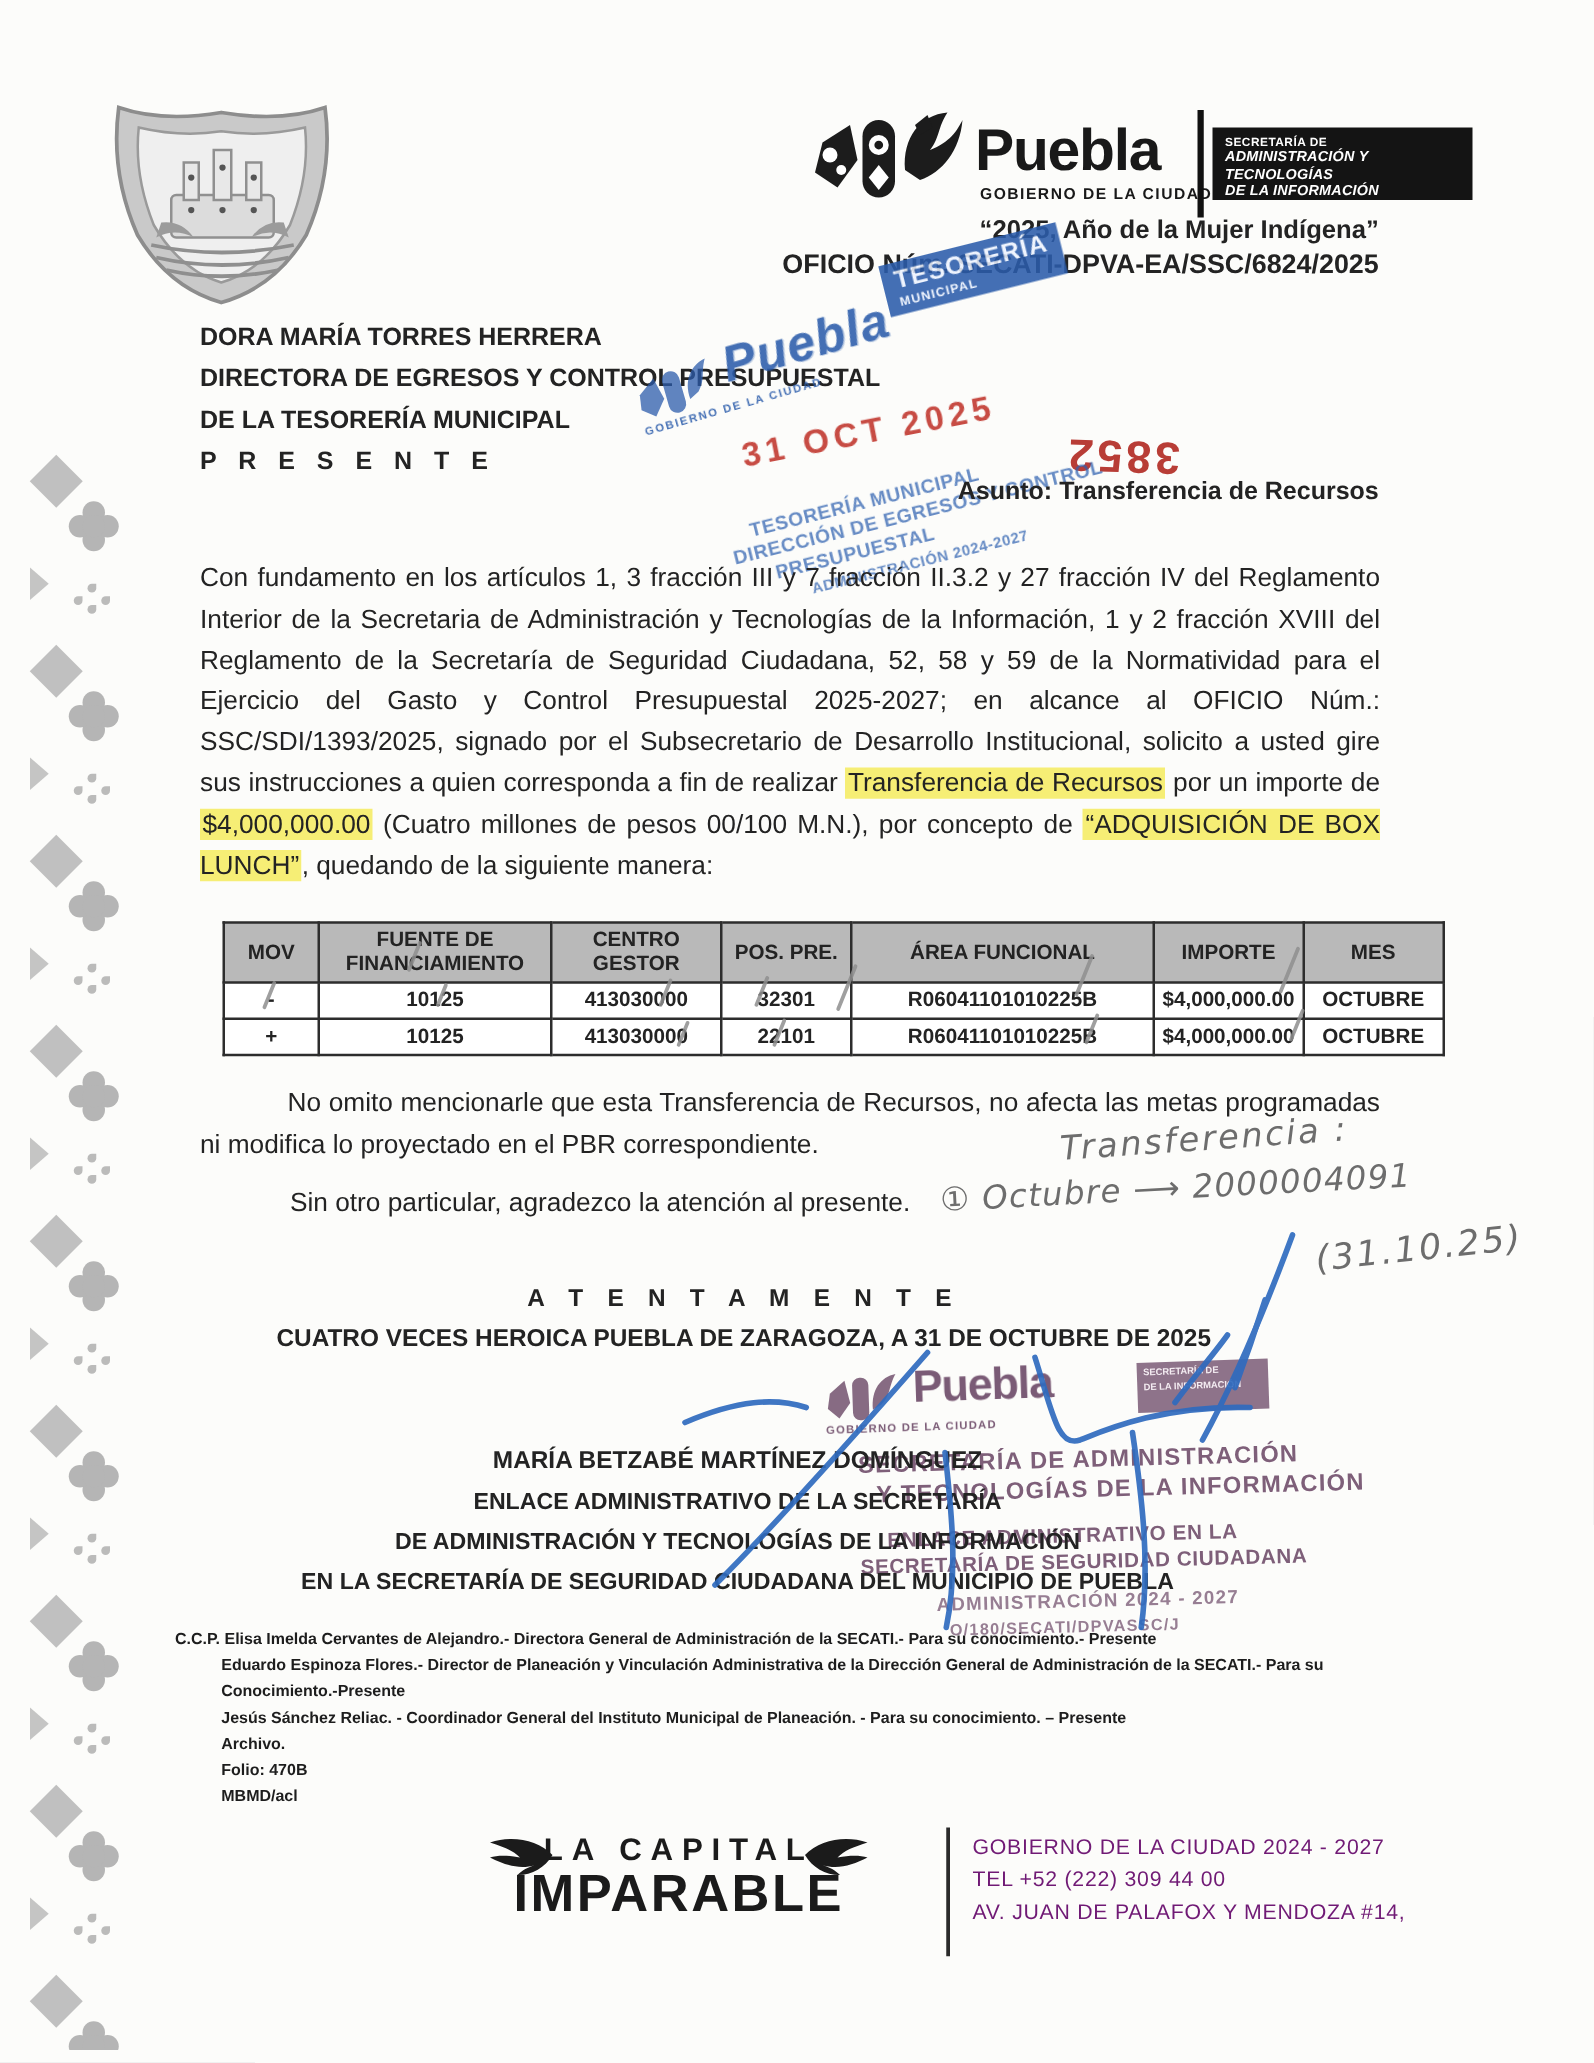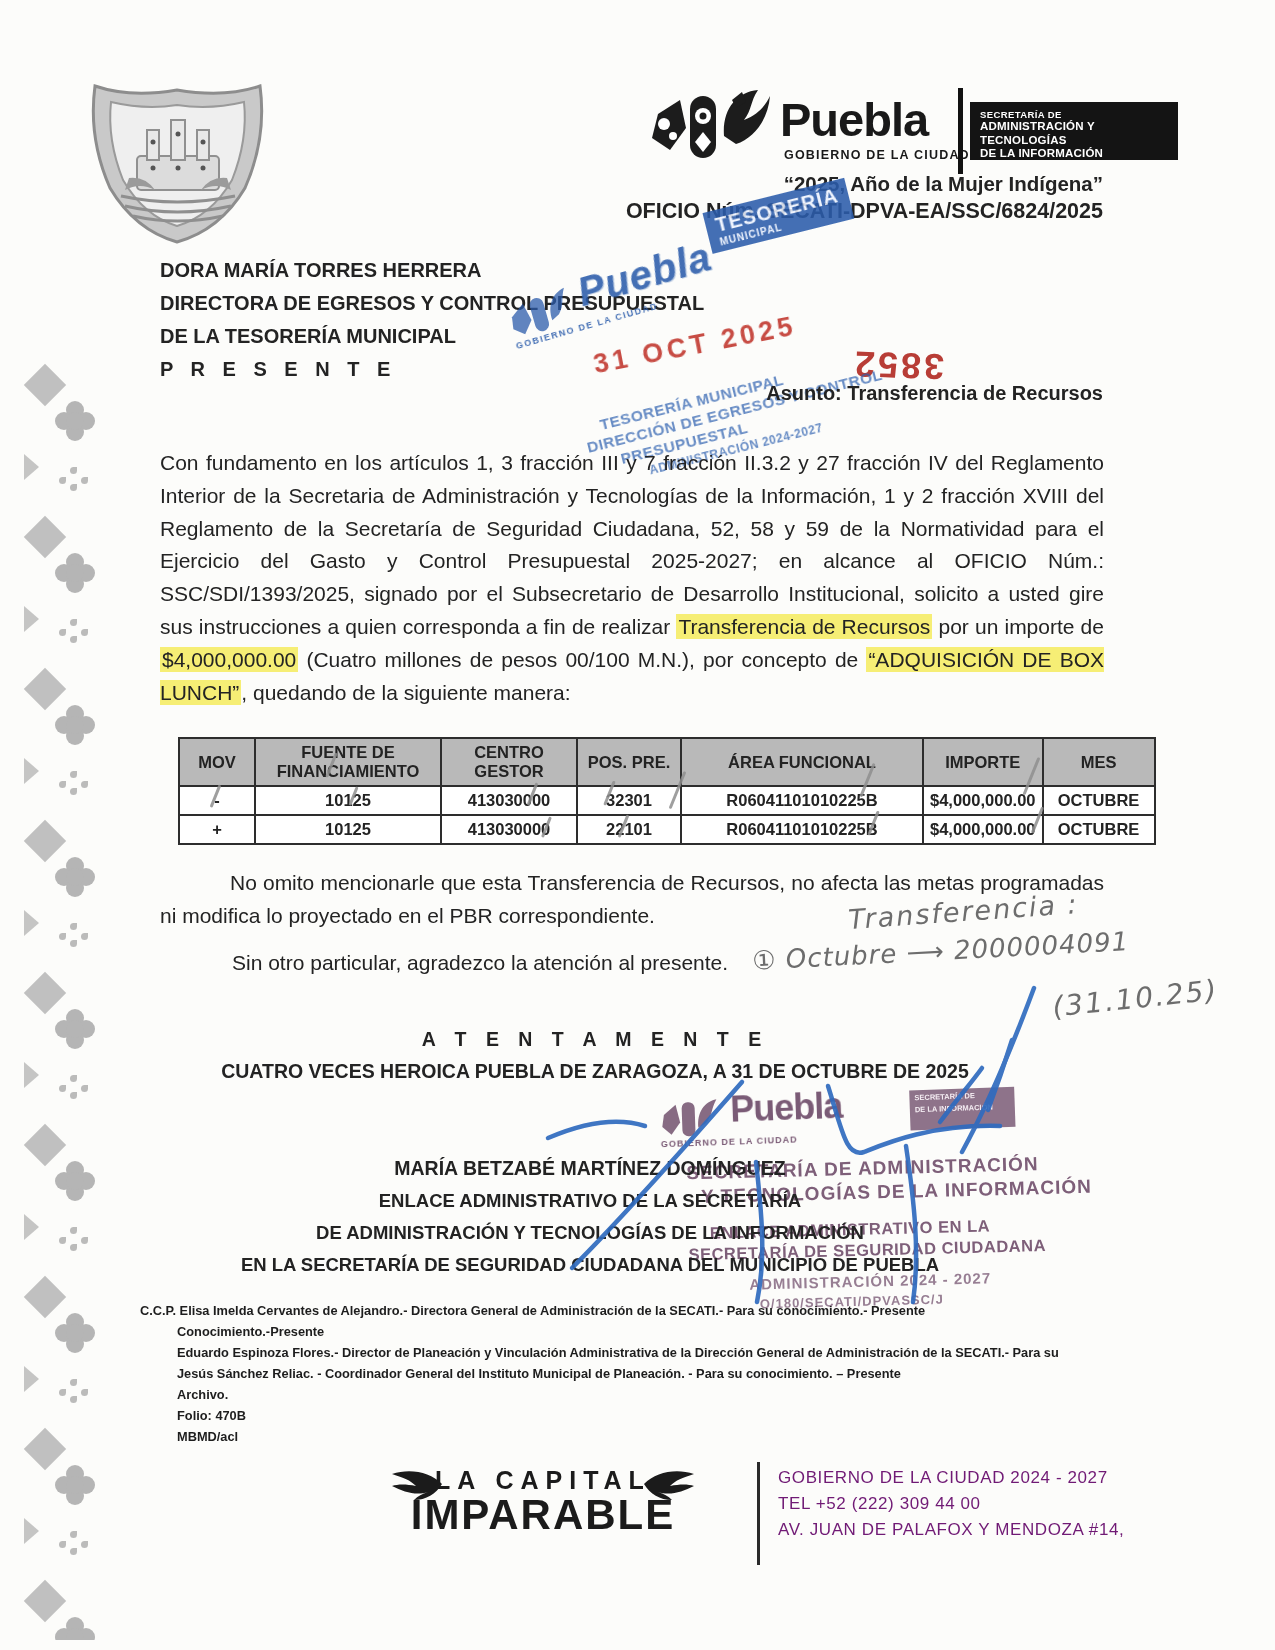--- a/index.html
+++ b/index.html
@@ -24,21 +24,21 @@
   .crest { position:absolute; left:85px; top:78px; }
 
   
   .brand { position:absolute; left:640px; top:86px; width:540px; height:92px; }
   .brand-icon { position:absolute; left:0; top:0; }
   .brand-word { position:absolute; left:140px; top:6px; font-size:47px; font-weight:800; letter-spacing:-1px; color:#191919; }
   .brand-sub  { position:absolute; left:144px; top:62px; font-size:12.5px; font-weight:800; letter-spacing:1.2px; color:#191919; }
   .brand-bar  { position:absolute; left:318px; top:2px; width:5px; height:86px; background:#111; }
   .brand-box  { position:absolute; left:330px; top:16px; width:208px; height:58px; background:#141414; color:#fff; padding:7px 10px; }
   .brand-box .b1 { font-size:9.5px; font-weight:700; letter-spacing:.4px; }
-  .brand-box .b2 { font-size:11.5px; font-weight:800; letter-spacing:.2px; line-height:13.5px; }
+  .brand-box .b2 { font-size:11.5px; font-weight:800; letter-spacing:.2px; line-height:13.5px;font-style:italic; }
   .motto  { position:absolute; right:172px; top:172px; font-size:20.5px; font-weight:600; }
   .oficio { position:absolute; right:172px; top:199px; font-size:21.5px; font-weight:700; }
 
   
   .recipient { position:absolute; left:160px; top:254px; font-size:20px; font-weight:700; line-height:33px; }
   .recipient .pres { letter-spacing:6px; }
 
   
   .stamp-tesoreria { position:absolute; left:505px; top:262px; transform:rotate(-16deg); opacity:.88; }
   .st-word { display:inline-block; font-size:40px; font-weight:800; font-style:italic; color:#2b5cab; letter-spacing:1px;
@@ -343,22 +343,22 @@
       <path d="M 828 1086 C 842 1130, 846 1158, 864 1152 C 884 1144, 930 1124, 1000 1126"></path>
       <path d="M 906 1146 C 914 1200, 920 1252, 913 1302"></path>
       <path d="M 1034 988 C 1008 1058, 984 1112, 962 1152"></path>
       <path d="M 940 1122 C 958 1098, 972 1082, 982 1068"></path>
       <path d="M 1012 1040 C 1002 1072, 994 1094, 988 1110"></path>
     </g>
   </svg>
 
   <div class="ccp">
     <div>C.C.P. Elisa Imelda Cervantes de Alejandro.- Directora General de Administración de la SECATI.- Para su conocimiento.- Presente</div>
+    <div class="ind">Eduardo Espinoza Flores.- Director de Planeación y Vinculación Administrativa de la Dirección General de Administración de la SECATI.- Para su</div>
     <div class="ind">Conocimiento.-Presente</div>
-    <div class="ind">Eduardo Espinoza Flores.- Director de Planeación y Vinculación Administrativa de la Dirección General de Administración de la SECATI.- Para su</div>
     <div class="ind">Jesús Sánchez Reliac. - Coordinador General del Instituto Municipal de Planeación. - Para su conocimiento. – Presente</div>
     <div class="ind">Archivo.</div>
     <div class="ind">Folio: 470B</div>
     <div class="ind">MBMD/acl</div>
   </div>
 
   <div class="fl-logo">
     <svg class="fl-wing left" width="54" height="34" viewBox="0 0 54 34">
       <path d="M2 16 C 14 4, 34 0, 52 6 C 40 10, 34 12, 28 18 C 38 16, 46 16, 52 18 C 40 24, 28 28, 16 24 C 22 26, 26 28, 30 32 C 18 32, 8 26, 2 16 Z" fill="#1b1b1b"></path>
     </svg>

